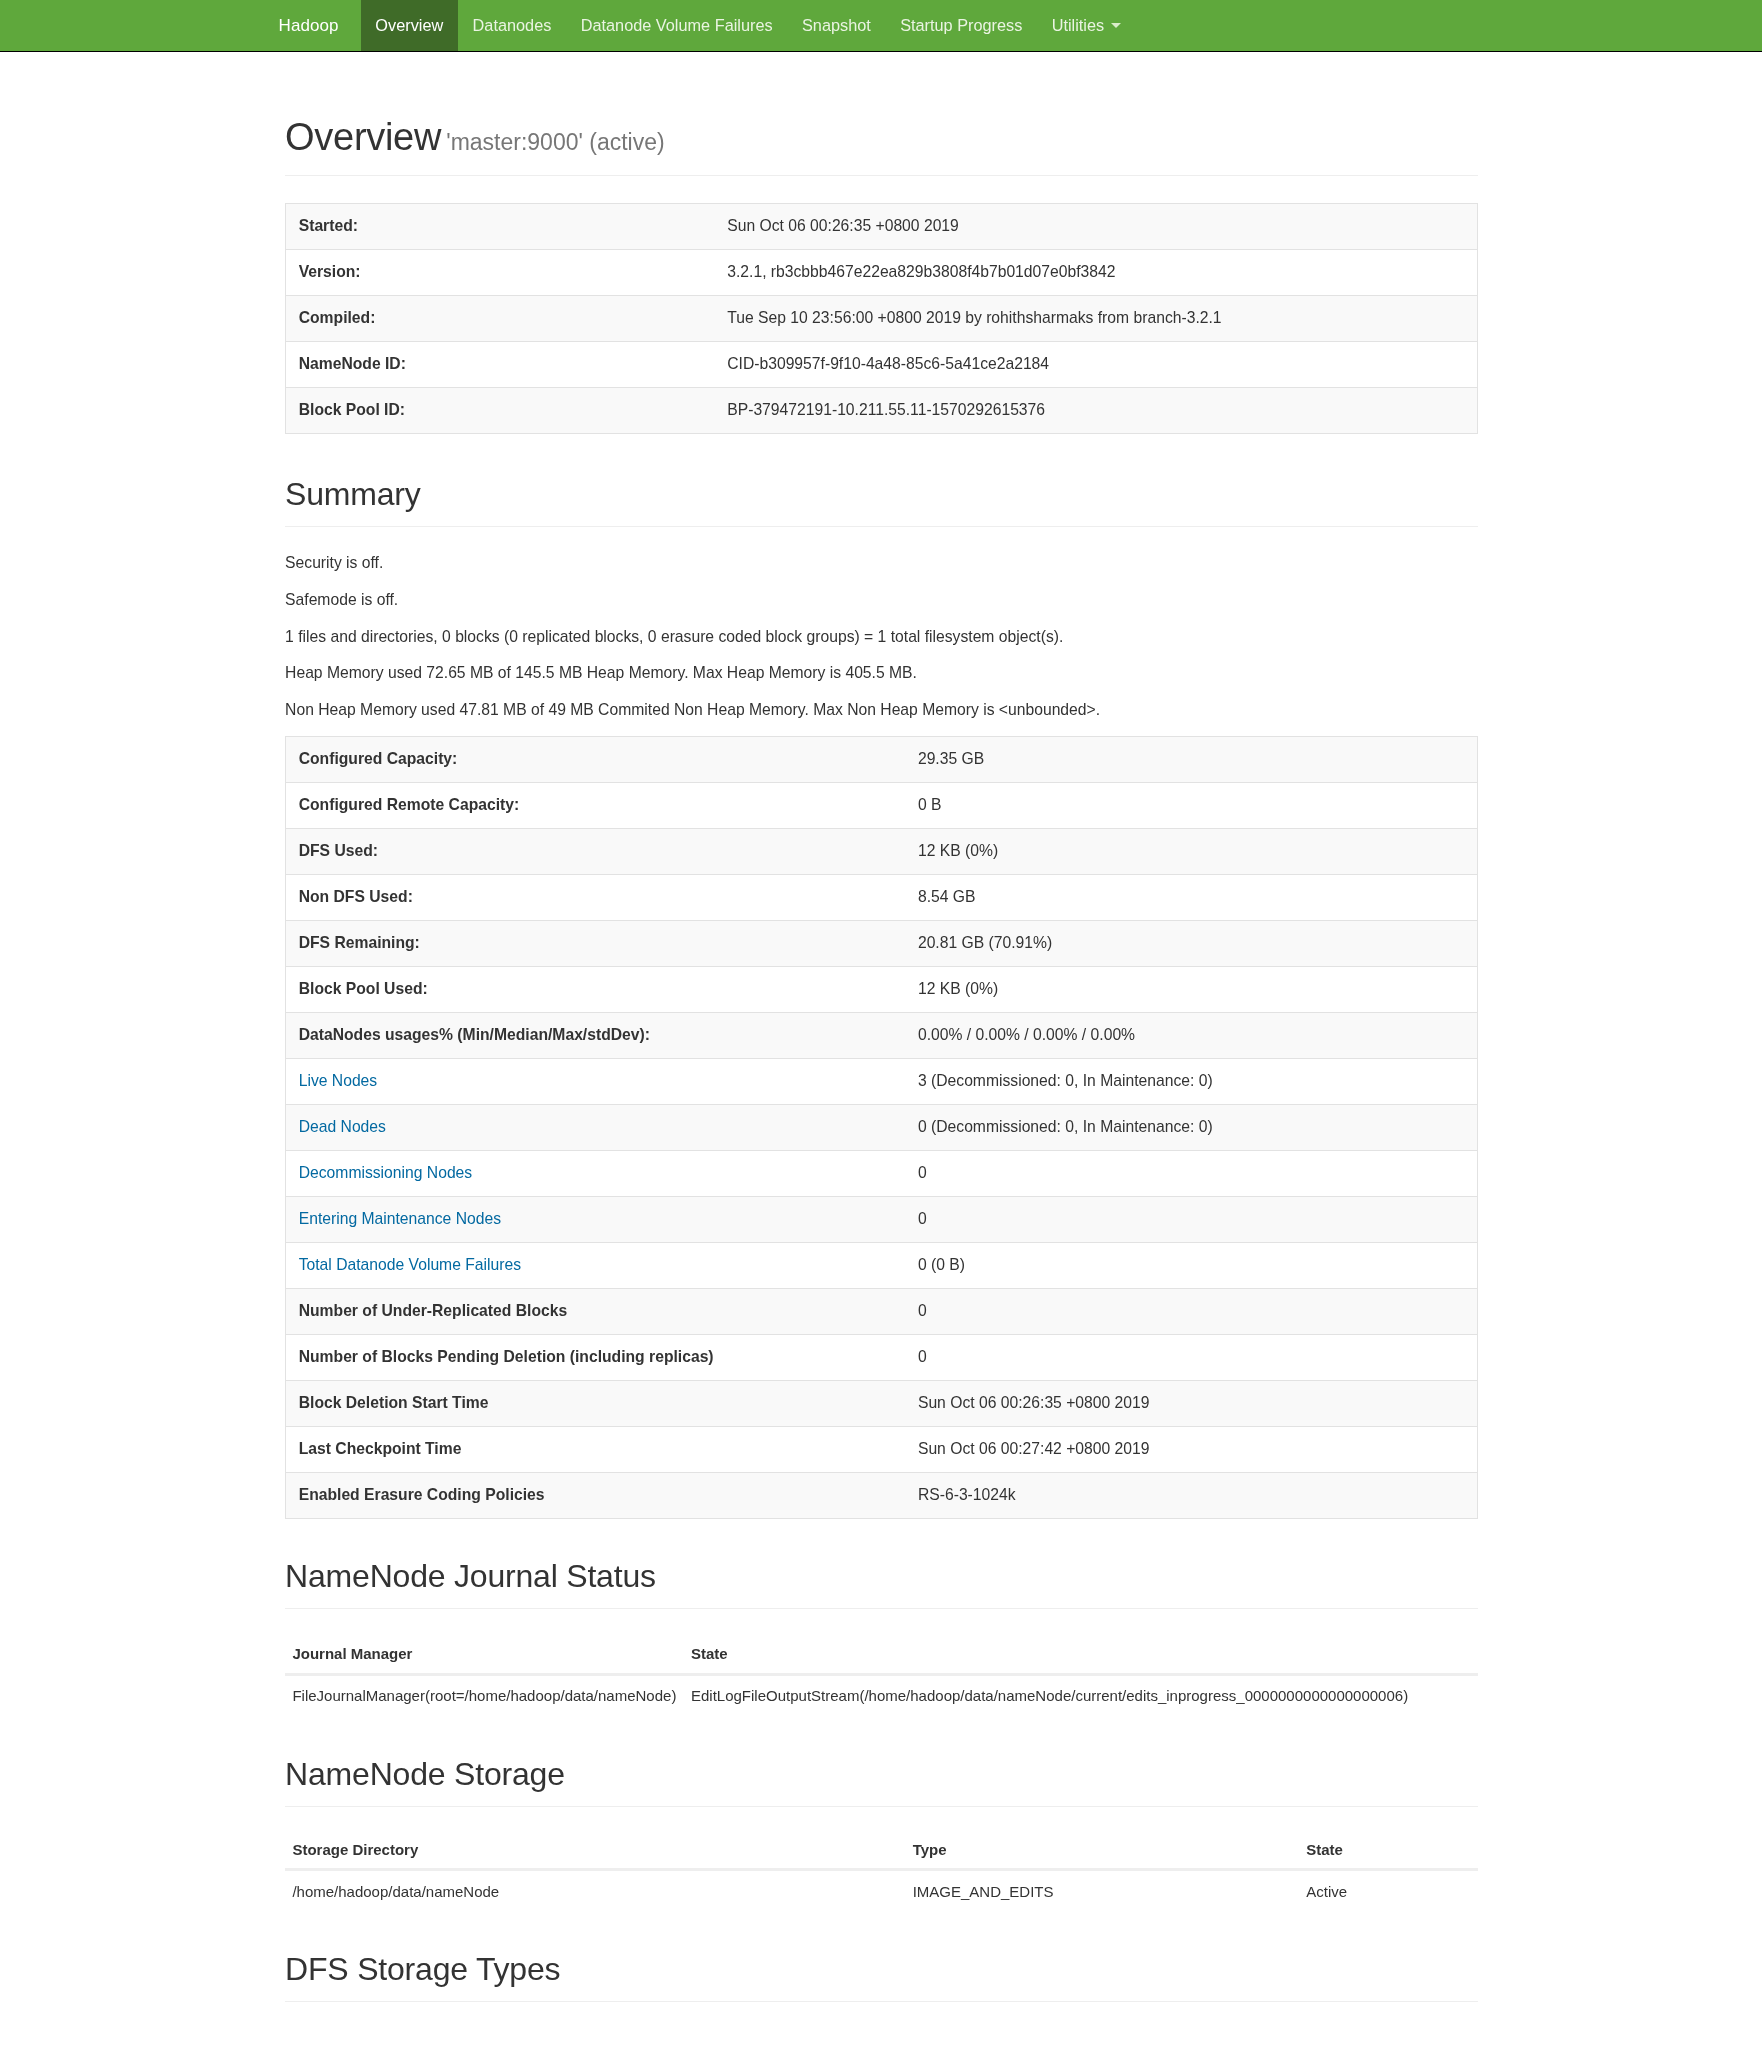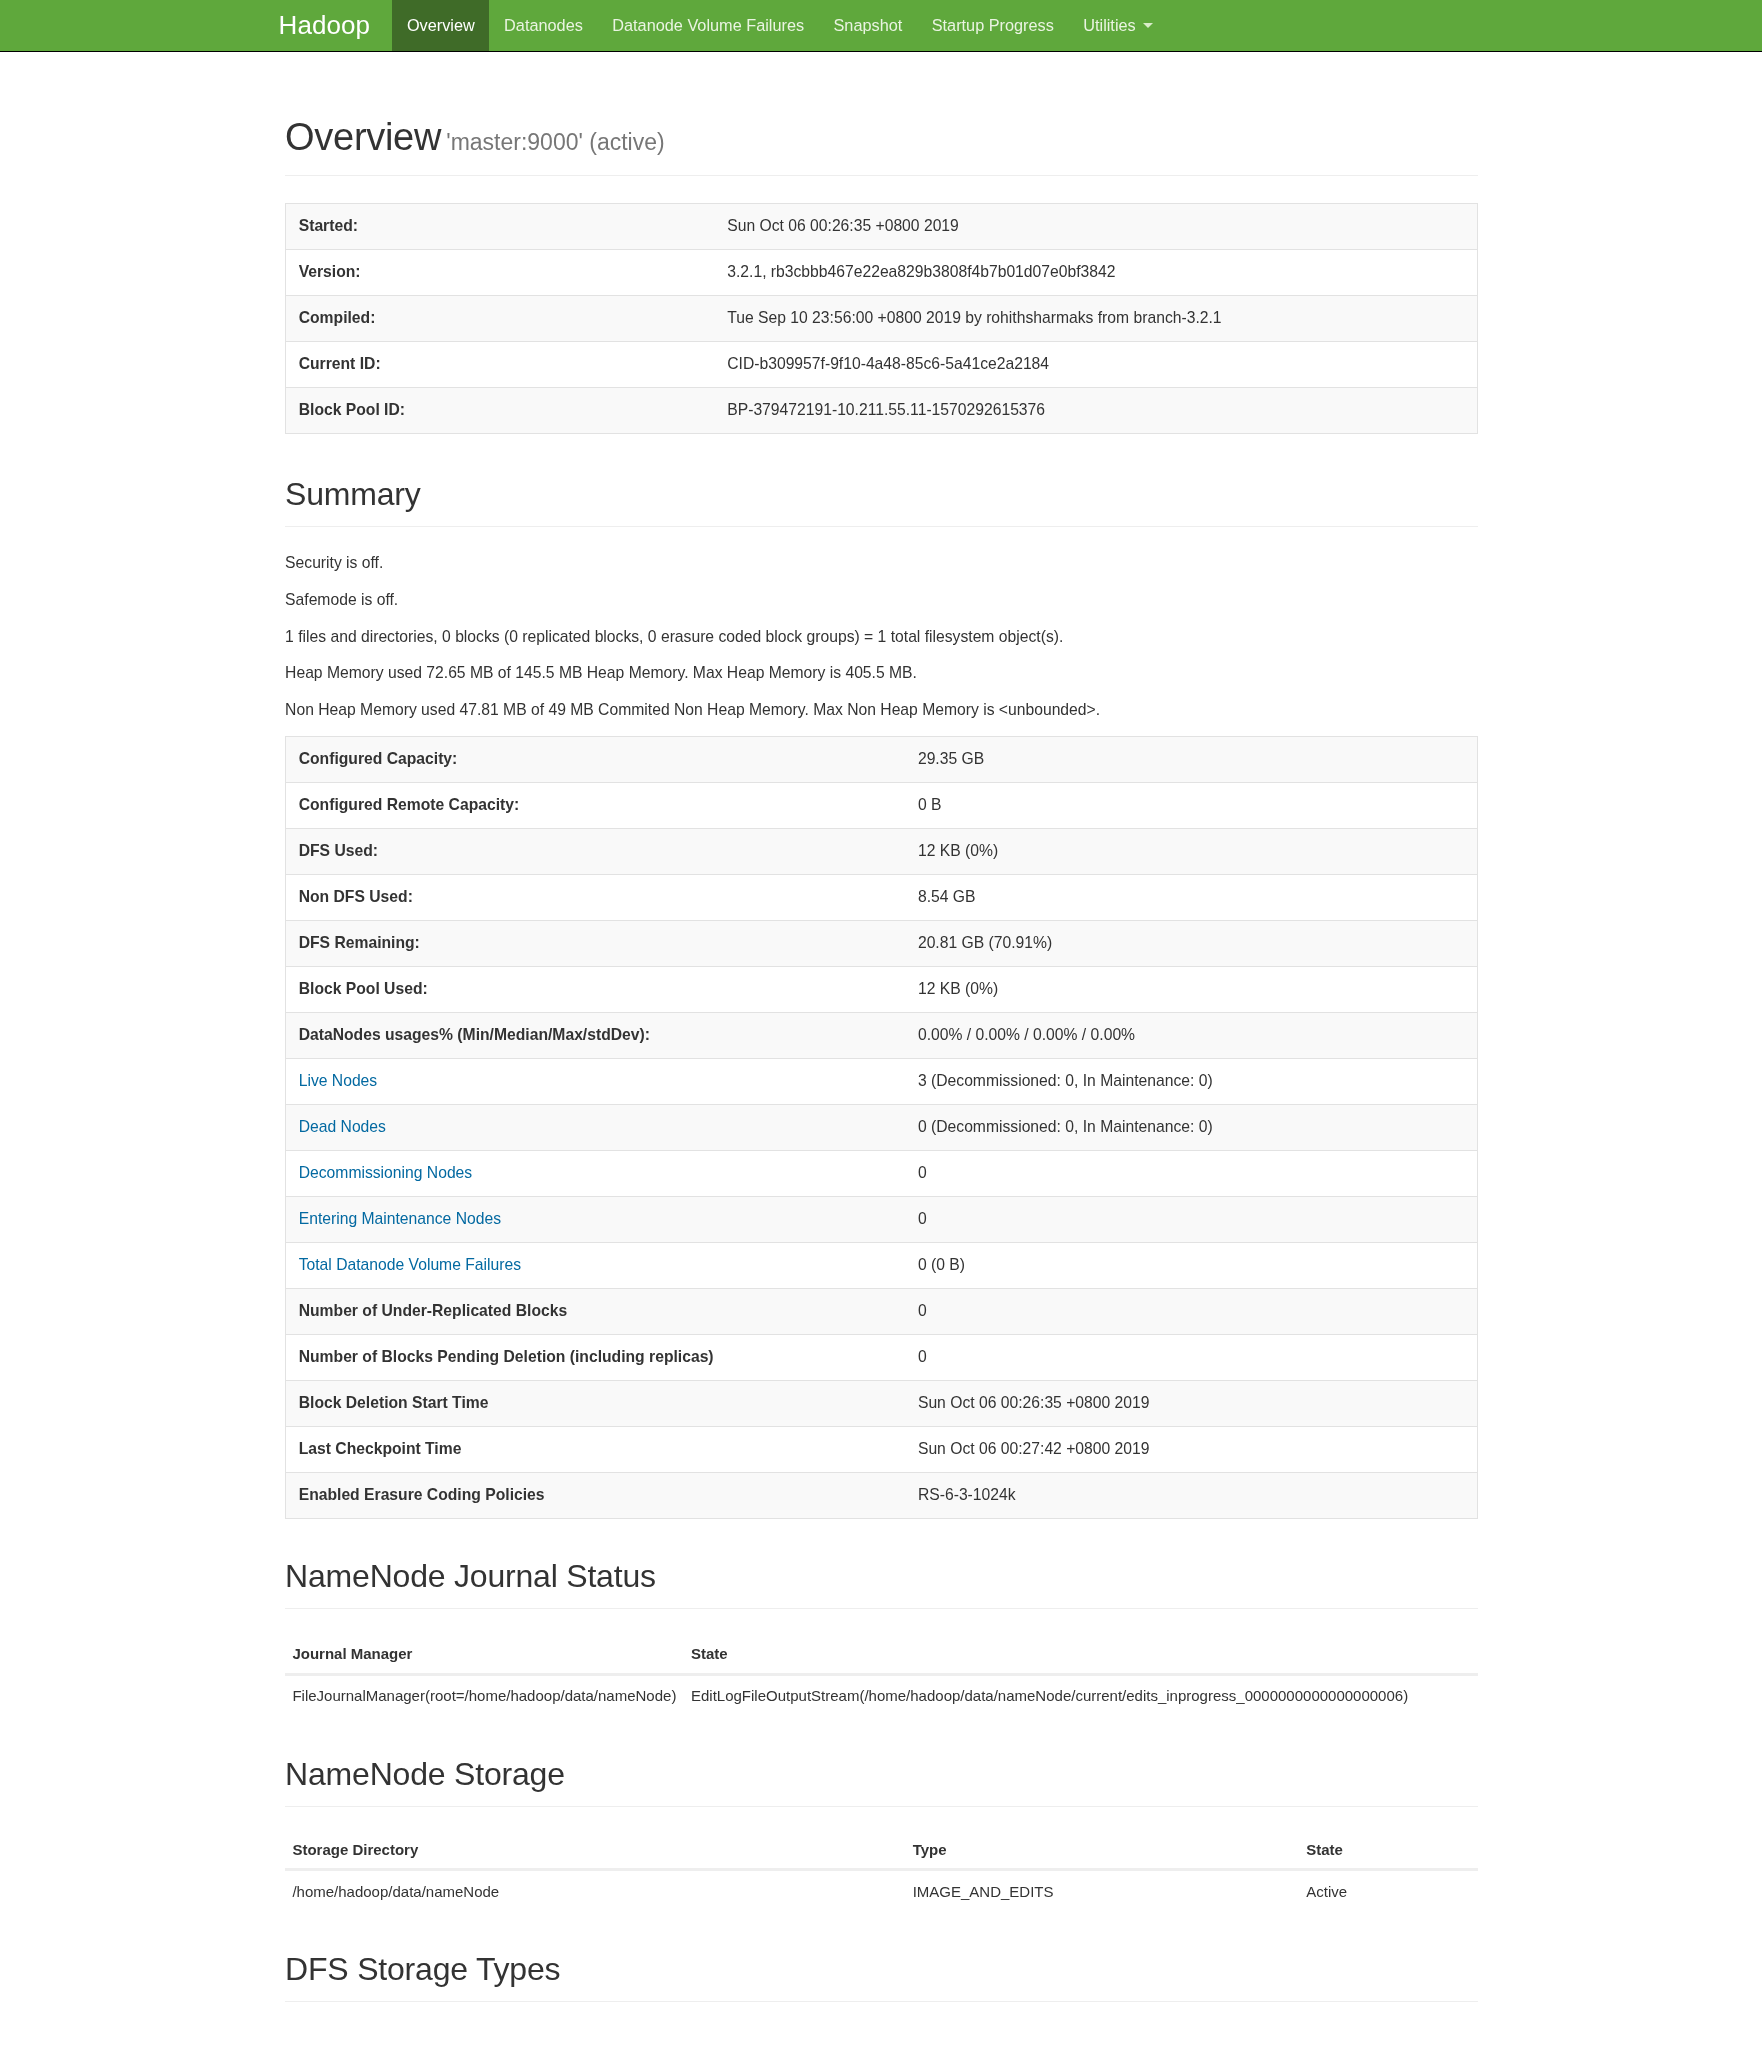--- a/index.html
+++ b/index.html
@@ -27,21 +27,21 @@
   .nav-inner {
     display: flex;
     align-items: stretch;
     margin-left: 267px;
   }
   .brand {
     display: flex;
     align-items: center;
     padding: 0 22px 0 11.5px;
     color: #ffffff;
-    font-size: 26px;
+    font-size: 17px;
     font-weight: 400;
     letter-spacing: 0.1px;
     white-space: nowrap;
     text-align: right;
   }
   .nav-item {
     display: flex;
     align-items: center;
     padding: 0 14.7px;
     color: #eaf4e2;
@@ -206,21 +206,21 @@
       </tr>
       <tr>
         <td class="key"><b>Version:</b></td>
         <td>3.2.1, rb3cbbb467e22ea829b3808f4b7b01d07e0bf3842</td>
       </tr>
       <tr>
         <td class="key"><b>Compiled:</b></td>
         <td>Tue Sep 10 23:56:00 +0800 2019 by rohithsharmaks from branch-3.2.1</td>
       </tr>
       <tr>
-        <td class="key"><b>Current ID:</b></td>
+        <td class="key"><b>NameNode ID:</b></td>
         <td>CID-b309957f-9f10-4a48-85c6-5a41ce2a2184</td>
       </tr>
       <tr>
         <td class="key"><b>Block Pool ID:</b></td>
         <td>BP-379472191-10.211.55.11-1570292615376</td>
       </tr>
     </tbody>
   </table>
   </div>
 

